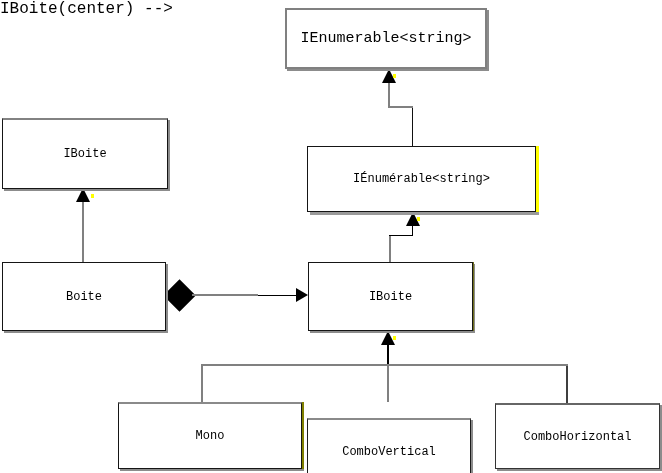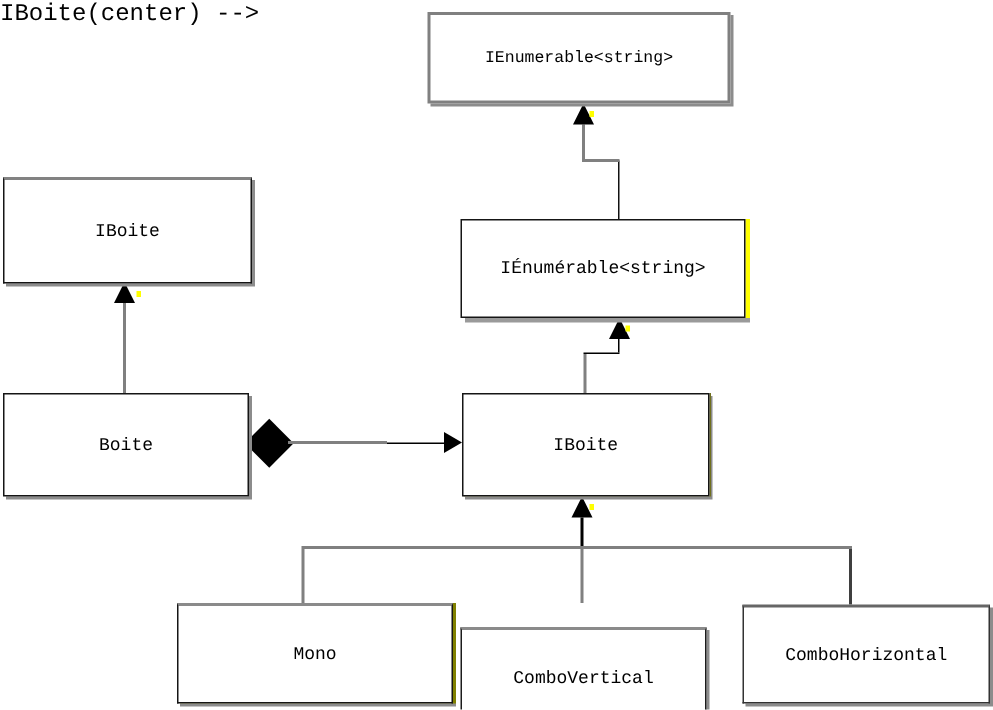--- a/index.html
+++ b/index.html
@@ -5,23 +5,23 @@
   html,body{margin:0;padding:0;background:#ffffff;}
   body{width:662px;height:473px;overflow:hidden;position:relative;
        font-family:"Liberation Mono","DejaVu Sans Mono",monospace;}
   .canvas{position:absolute;left:0;top:0;width:662px;height:473px;background:#ffffff;border-radius:26px;}
 
   
   .node{position:absolute;box-sizing:border-box;background:#ffffff;
         display:flex;align-items:center;justify-content:center;
         color:#000;font-size:12px;letter-spacing:0;
         box-shadow:2px 2px 0 0 #8c8c8c;white-space:nowrap;}
-  .n-ienum-top   {left:285px;top:8px;  width:202px;height:61px;border:2px solid #808080;font-size:11px;}
+  .n-ienum-top   {left:285px;top:8px;  width:202px;height:61px;border:2px solid #808080;font-size:15px;}
   .n-iboite-left {left:2px;  top:118px;width:166px;height:71px;border:1px solid #151515;border-top:2px solid #828282;}
-  .n-ienum-fr    {left:307px;top:146px;width:190px;height:66px;border:1px solid #151515;
+  .n-ienum-fr    {left:307px;top:146px;width:229px;height:66px;border:1px solid #151515;
                   box-shadow:3px 0 0 0 #ffff00,3px 3px 0 0 #9a9a9a;}
   .n-boite       {left:2px;  top:262px;width:164px;height:69px;border:1px solid #151515;}
   .n-iboite-ctr  {left:308px;top:262px;width:165px;height:69px;border:1px solid #151515;
                   box-shadow:1px 0 0 0 #70701c,2px 2px 0 0 #8c8c8c;}
   .n-mono        {left:118px;top:402px;width:184px;height:67px;border:1px solid #151515;border-top:2px solid #8a8a8a;
                   box-shadow:2px 0 0 0 #808000,2px 2px 0 0 #8c8c8c;}
   .n-combo-v     {left:307px;top:402px;width:164px;height:67px;border:1px solid #1c1c1c;border-top:2px solid #8a8a8a;margin-top:16px;}
   .n-combo-h     {left:495px;top:403px;width:165px;height:66px;border:1px solid #333333;border-top:2px solid #666666;}
 
   

